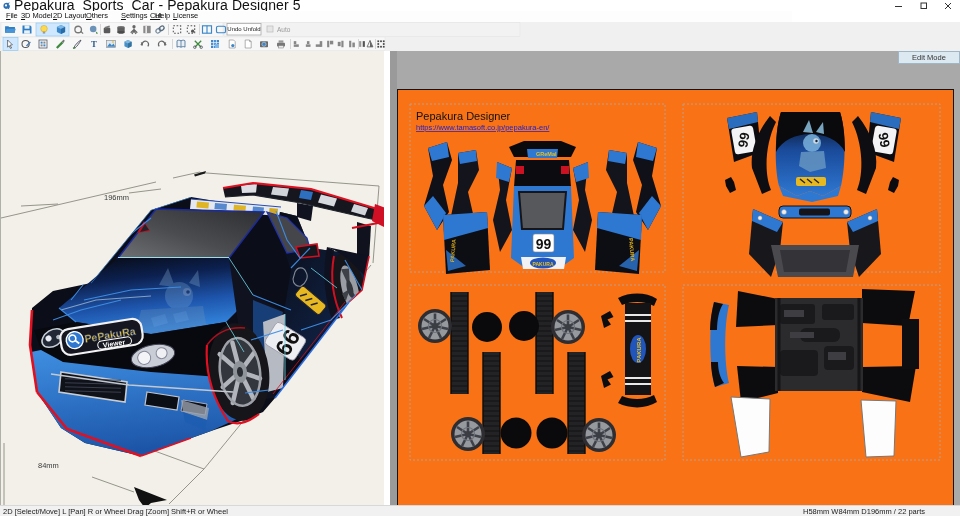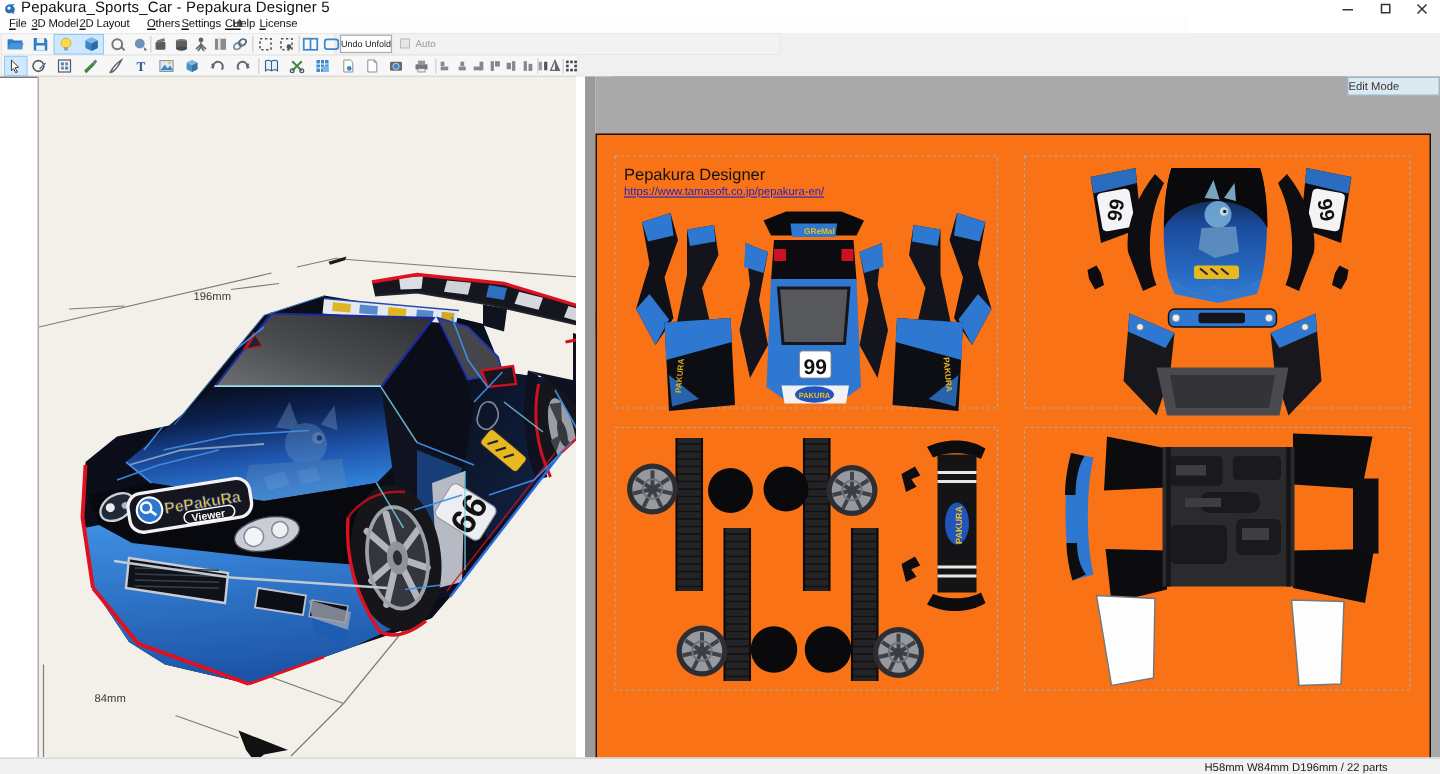--- a/index.html
+++ b/index.html
@@ -1,36 +1,36 @@
 <!DOCTYPE html>
 <html><head>
 <meta charset="utf-8">
 <style>
   html,body{margin:0;padding:0;}
   body{width:960px;height:516px;overflow:hidden;position:relative;
        font-family:"Liberation Sans",sans-serif;background:#fff;}
   .abs{position:absolute;}
   
-  #titlebar{left:0;top:0;width:960px;height:11px;background:#ffffff;font-size:10px;color:#111;}
+  #titlebar{left:0;top:0;width:960px;height:11px;background:#ffffff;font-size:14px;color:#111;}
   #titletxt{left:14px;top:0px;height:11px;line-height:11px;white-space:nowrap;letter-spacing:0.1px;}
   
   #menubar{left:0;top:11px;width:792px;height:11px;background:#fdfdfd;font-size:7.5px;letter-spacing:-0.1px;color:#111;}
   #menubar span{position:absolute;top:0;height:11px;line-height:10px;white-space:nowrap;}
   
   #tb1{left:0;top:22px;width:960px;height:15px;background:#f0f0f0;}
   #tb2{left:0;top:37px;width:960px;height:14px;background:#f0f0f0;}
   
   #main{left:0;top:51px;width:960px;height:454px;border-top:1px solid #7b7b7b;box-sizing:border-box;}
-  #left3d{left:0;top:51px;width:384px;height:454px;background:#f2f0e8;border-left:1px solid #b0b0a8;box-sizing:border-box;margin-left:25px;}
+  #left3d{left:0;top:51px;width:384px;height:454px;background:#f2f0e8;border-left:1px solid #b0b0a8;box-sizing:border-box;}
   #gapw{left:384px;top:51px;width:6px;height:454px;background:#ffffff;}
   #split{left:390px;top:51px;width:7px;height:454px;background:#9a9a9a;}
   #right2d{left:397px;top:51px;width:563px;height:454px;background:#a9a9a9;}
   #page{left:397px;top:89px;width:557px;height:454px;background:#f97316;border:1px solid #141414;box-sizing:border-box;}
   #editmode{left:898px;top:51px;width:62px;height:13px;background:#dde9f1;border:1px solid #9fb6c4;box-sizing:border-box;
-            font-size:7.5px;color:#333;line-height:11px;}
+            font-size:7.5px;color:#333;text-align:center;line-height:11px;}
   
   #status{left:0;top:505px;width:960px;height:11px;background:#f1f1f1;border-top:1px solid #d8d8d8;box-sizing:border-box;font-size:7.5px;color:#222;}
   #status .l{position:absolute;left:3px;top:1px;}
   #status .r{position:absolute;left:767px;top:1px;margin-left:36px;}
 </style>
 </head>
 <body>
   <div class="abs" id="titlebar">
     <svg class="abs" style="left:3px;top:2px" width="8" height="8" viewBox="0 0 8 8">
       <path d="M0.5 3 C1 1.5 3 0.5 4.5 1 L7 0.5 L5.5 2 C7 3 7.5 5 6 6.5 L6.5 7.5 L4.5 6.5 C3 7.5 1 6.5 0.5 5 Z" fill="#2b6fb5"></path>
@@ -40,21 +40,21 @@
     <svg class="abs" style="left:893px;top:2px" width="62" height="8" viewBox="0 0 62 8">
       <line x1="2" y1="4.5" x2="9" y2="4.5" stroke="#333" stroke-width="1"></line>
       <rect x="28" y="1" width="5.5" height="5.5" fill="none" stroke="#333" stroke-width="1"></rect>
       <path d="M52 1 L58 7 M58 1 L52 7" stroke="#333" stroke-width="1"></path>
     </svg>
   </div>
   <div class="abs" id="menubar">
     <span style="left:6px"><u>F</u>ile</span>
     <span style="left:21px"><u>3</u>D Model</span>
     <span style="left:53px"><u>2</u>D Layout</span>
-    <span style="left:98px"><u>O</u>thers</span>
+    <span style="left:86px"><u>O</u>thers</span>
     <span style="left:121px"><u>S</u>ettings</span>
     <span style="left:150px"><u>C</u>ut</span>
     <span style="left:155px"><u>H</u>elp</span>
     <span style="left:173px"><u>L</u>icense</span>
   </div>
   <div class="abs" id="tb1">
   <svg width="960" height="15" viewBox="0 0 960 15">
     <rect x="0" y="0" width="960" height="15" fill="#f0f0f0"></rect>
     <rect x="1" y="0.5" width="222" height="14" fill="#f7f7f7" stroke="#e2e2e2" stroke-width="0.5"></rect>
     <rect x="224" y="0.5" width="296" height="14" fill="#f2f2f2" stroke="#e2e2e2" stroke-width="0.5"></rect>
@@ -701,14 +701,15 @@
 
       <rect x="902" y="319" width="17" height="50" fill="#0e0e10"></rect>
 
       <path d="M731 397 L770 399 L769 452 L741 457 Z" fill="#fdfdfd" stroke="#777" stroke-width="1"></path>
       <path d="M861 400 L896 401 L894 456 L866 457 Z" fill="#fdfdfd" stroke="#777" stroke-width="1"></path>
     </g>
   </svg>
   </div>
   <div class="abs" id="editmode">Edit Mode</div>
   <div class="abs" id="status">
+    <span class="l">2D [Select/Move] L [Pan] R or Wheel Drag [Zoom] Shift+R or Wheel</span>
     <span class="r">H58mm W84mm D196mm / 22 parts</span>
   </div>
 
 </body></html>

